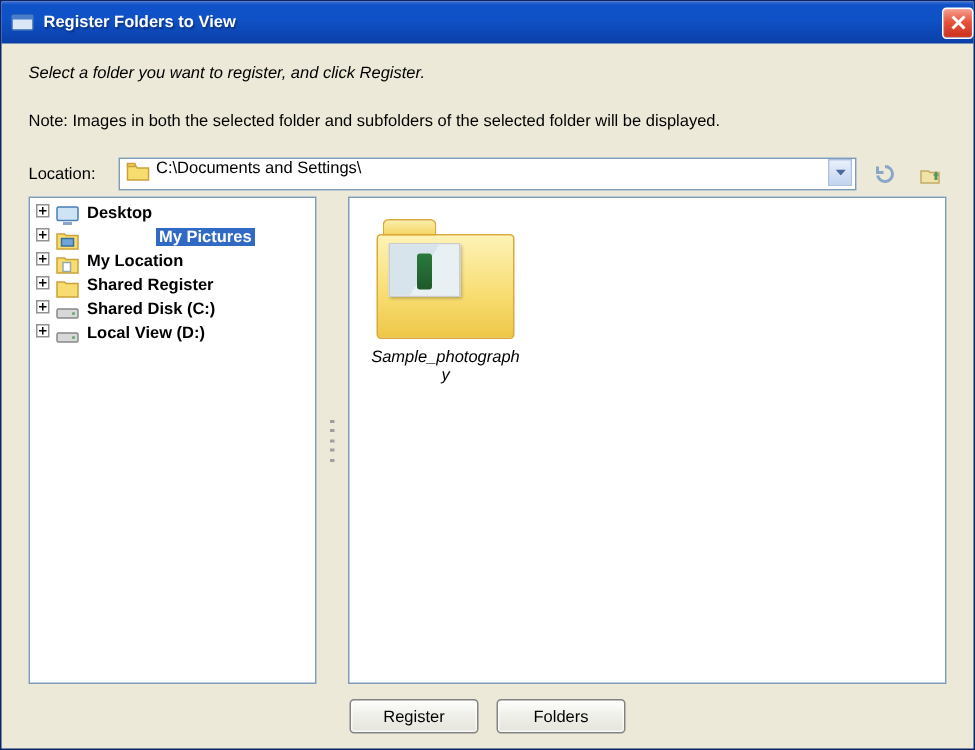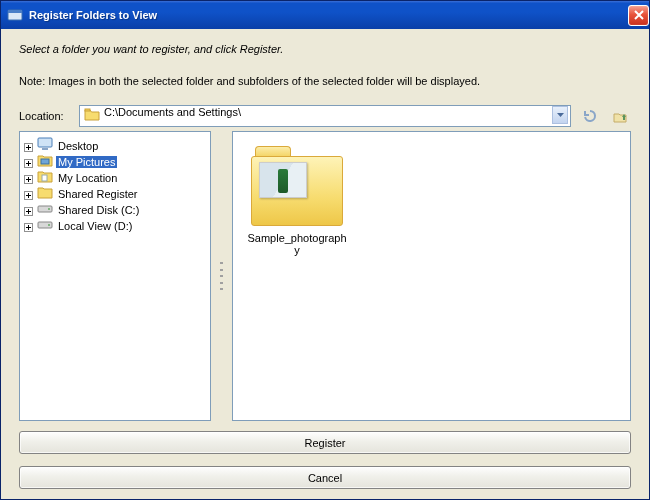--- a/index.html
+++ b/index.html
@@ -120,40 +120,41 @@
 .grip span{width:3px;height:2px;background:#a0a0a0;}
 .viewpane {
   flex: 1;
   background: #fff;
   border: 1px solid #7f9db9;
   padding: 14px;
   overflow: auto;
 }
 .treerow {
   display: flex;
-  align-items: flex-end;
+  align-items: flex-start;
   height: 16px;
   padding-left: 2px;
   white-space: nowrap;
+  font-weight: bold;
 }
 .expander {
   width: 9px; height: 9px;
   border: 1px solid #919191;
   background: #fff;
   margin-right: 4px;
   position: relative;
 }
 .expander::before, .expander::after {
   content:''; position:absolute; background:#000;
 }
 .expander::before { left:1px; right:1px; top:3px; height:1px; }
 .expander::after { top:1px; bottom:1px; left:3px; width:1px; }
 .ticon16 { width:16px; height:16px; margin-right:3px; display:flex; align-items:center; justify-content:center; }
 .treelabel { color:#000; padding: 0 2px; }
-.treelabel.sel { background:#316ac5; color:#fff; }
+.treelabel.sel { background:#316ac5; color:#fff;margin-left:48px; }
 .folderitem { width: 100px; text-align: center; }
 .foldericon {
   width: 96px; height: 80px;
   position: relative;
   margin: 0 auto 6px auto;
 }
 .foldertab {
   position:absolute; left:6px; top:0; width:36px; height:12px;
   background: linear-gradient(to bottom,#fceda9,#f3d05a);
   border:1px solid #daa93a; border-top-left-radius:4px; border-top-right-radius:4px;
@@ -172,25 +173,24 @@
 .thumb .ph{
   width:100%;height:100%;
   background:
     linear-gradient(120deg,#d8e4ec 0 50%, #e8f0f4 50% 100%);
   position:relative;
 }
 .thumb .ph::after{
   content:'';position:absolute;left:18px;top:6px;width:10px;height:24px;
   background:linear-gradient(to bottom,#2a7a3a,#1d5a29);border-radius:2px;
 }
-.folderlabel { color:#000; word-break: break-all; }
+.folderlabel { color:#000; word-break: break-all; font-style: italic; }
 .buttonrow {
   display:flex; justify-content:center; gap:12px;
   padding: 10px 0 0 0;
-  flex-direction: column;
 }
 .btn {
   min-width: 86px; height: 23px;
   background: linear-gradient(to bottom,#fefefe,#f0f0ea 45%,#e5e4dc);
   border: 1px solid #838383;
   border-radius: 3px;
   color:#000;
   display:flex; align-items:center; justify-content:center;
   cursor:pointer;
   box-shadow: inset 0 0 0 1px rgba(255,255,255,.7);
@@ -334,17 +334,17 @@
           <div class="folderlabel">Sample_photography</div>
         </div>
       </div>
     </div>
 
     <div class="buttonrow">
       <div class="btn">
           <span>Register</span>
         </div>
       <div class="btn">
-          <span>Cancel</span>
+          <span>Folders</span>
         </div>
     </div>
   </div>
 </div>
 
 </body></html>

